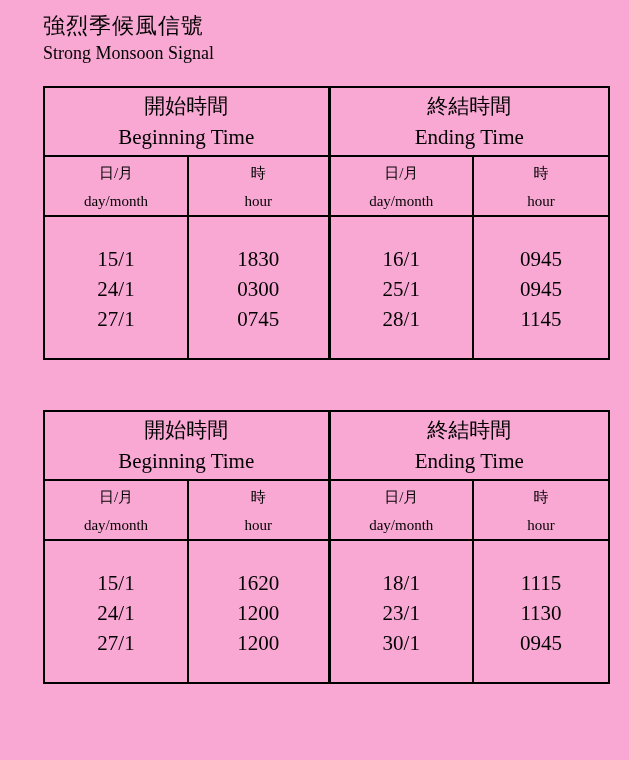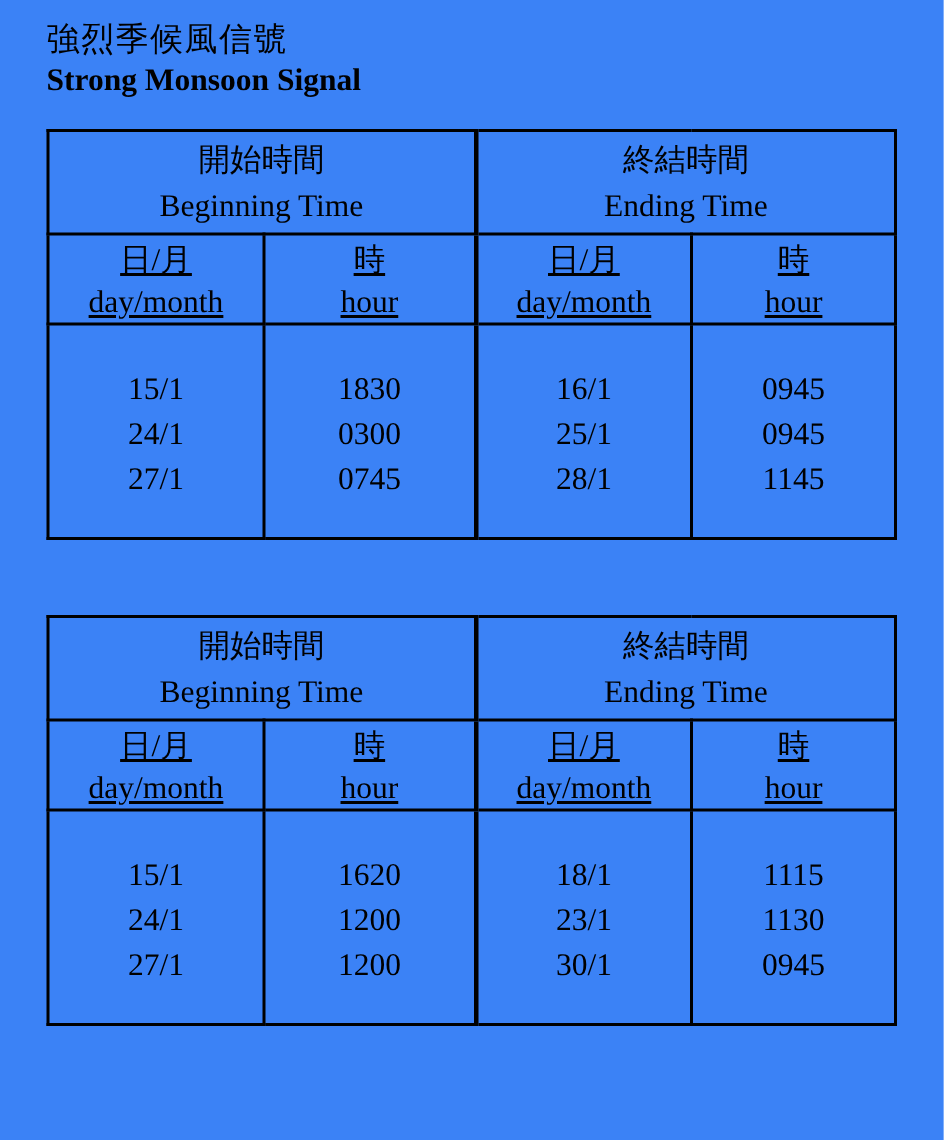--- a/index.html
+++ b/index.html
@@ -11,35 +11,34 @@
     width: 629px;
     height: 760px;
     font-family: "Liberation Serif", "DejaVu Serif", serif;
     color: #000000;
     overflow: hidden;
   }
   .page {
     box-sizing: border-box;
     width: 629px;
     height: 760px;
-    padding: 12px 0 0 31px;
-    background: #3b82f6;
+    padding: 12px 0 0 43px;
+    background: #f9a8d4;
   }
   .title-zh {
     font-size: 22px;
     line-height: 28px;
     letter-spacing: 1px;
     white-space: nowrap;
   }
   .title-en {
-    font-size: 21px;
+    font-size: 18px;
     line-height: 26px;
     margin-bottom: 7px;
     white-space: nowrap;
-    font-weight: bold;
   }
   table.warning-table {
     border-collapse: collapse;
     table-layout: fixed;
     width: 565px;
     margin-top: 20px;
   }
   table.warning-table td {
     border: 2px solid #000000;
     text-align: center;
@@ -51,24 +50,23 @@
     border-left-width: 3px;
   }
   tr.header-group td {
     height: 64px;
     font-size: 21px;
     line-height: 31px;
     padding-top: 3px;
   }
   tr.header-sub td {
     height: 55px;
-    font-size: 21px;
+    font-size: 15px;
     line-height: 28px;
     padding-top: 2px;
-    text-decoration: underline;
   }
   tr.data-block td {
     height: 114px;
     font-size: 21px;
     line-height: 30px;
     padding-top: 27px;
   }
   .section-2 {
     margin-top: 50px;
   }

